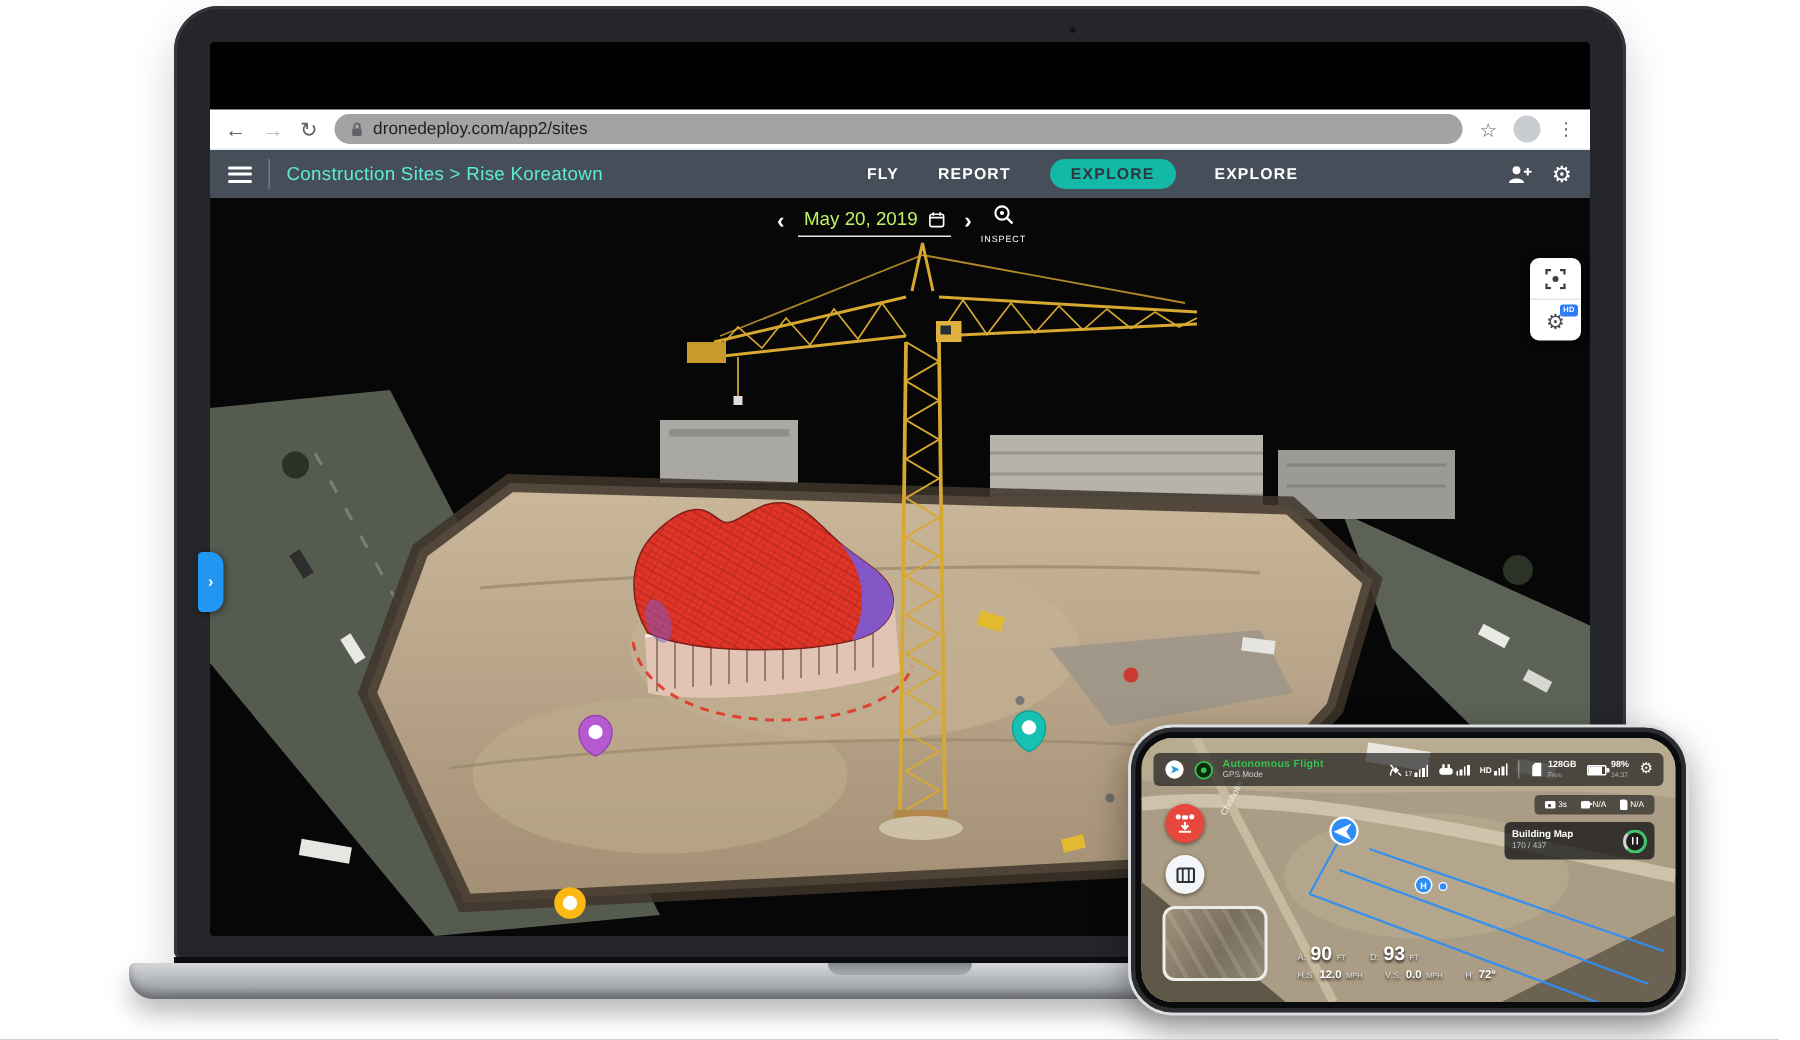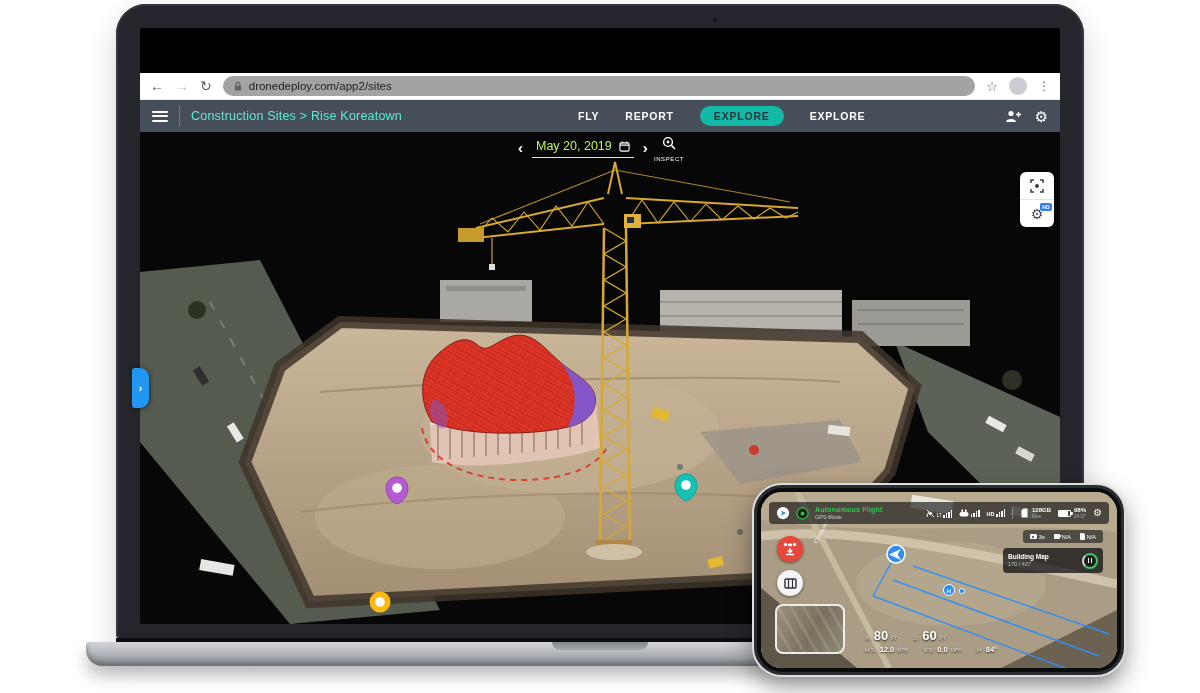--- a/index.html
+++ b/index.html
@@ -478,36 +478,36 @@
           <rect x="1" y="2" width="11" height="9" rx="1" fill="none" stroke="#2c3137" stroke-width="1.4"></rect>
           <path d="M4.5,2 V11 M8.5,2 V11" stroke="#2c3137" stroke-width="1.2"></path>
         </svg>
       </div>
 
       <div class="pip"></div>
 
       <div class="p-tel">
         <div class="tl1">
           <span class="lbl">A:</span>
-          <span class="val">80</span>
+          <span class="val">90</span>
           <span class="unit">FT</span>
           <span class="gap"></span>
           <span class="lbl">D:</span>
-          <span class="val">60</span>
+          <span class="val">93</span>
           <span class="unit">FT</span>
         </div>
         <div class="tl2">
           <span class="lbl">H.S:</span>
           <span class="val">12.0</span>
           <span class="unit">MPH</span>
           <span class="gap"></span>
           <span class="lbl">V.S:</span>
           <span class="val">0.0</span>
           <span class="unit">MPH</span>
           <span class="gap"></span>
           <span class="lbl">H:</span>
-          <span class="val">84°</span>
+          <span class="val">72°</span>
         </div>
       </div>
 
     </div>
   </div>
 </div>
 
 </body></html>

